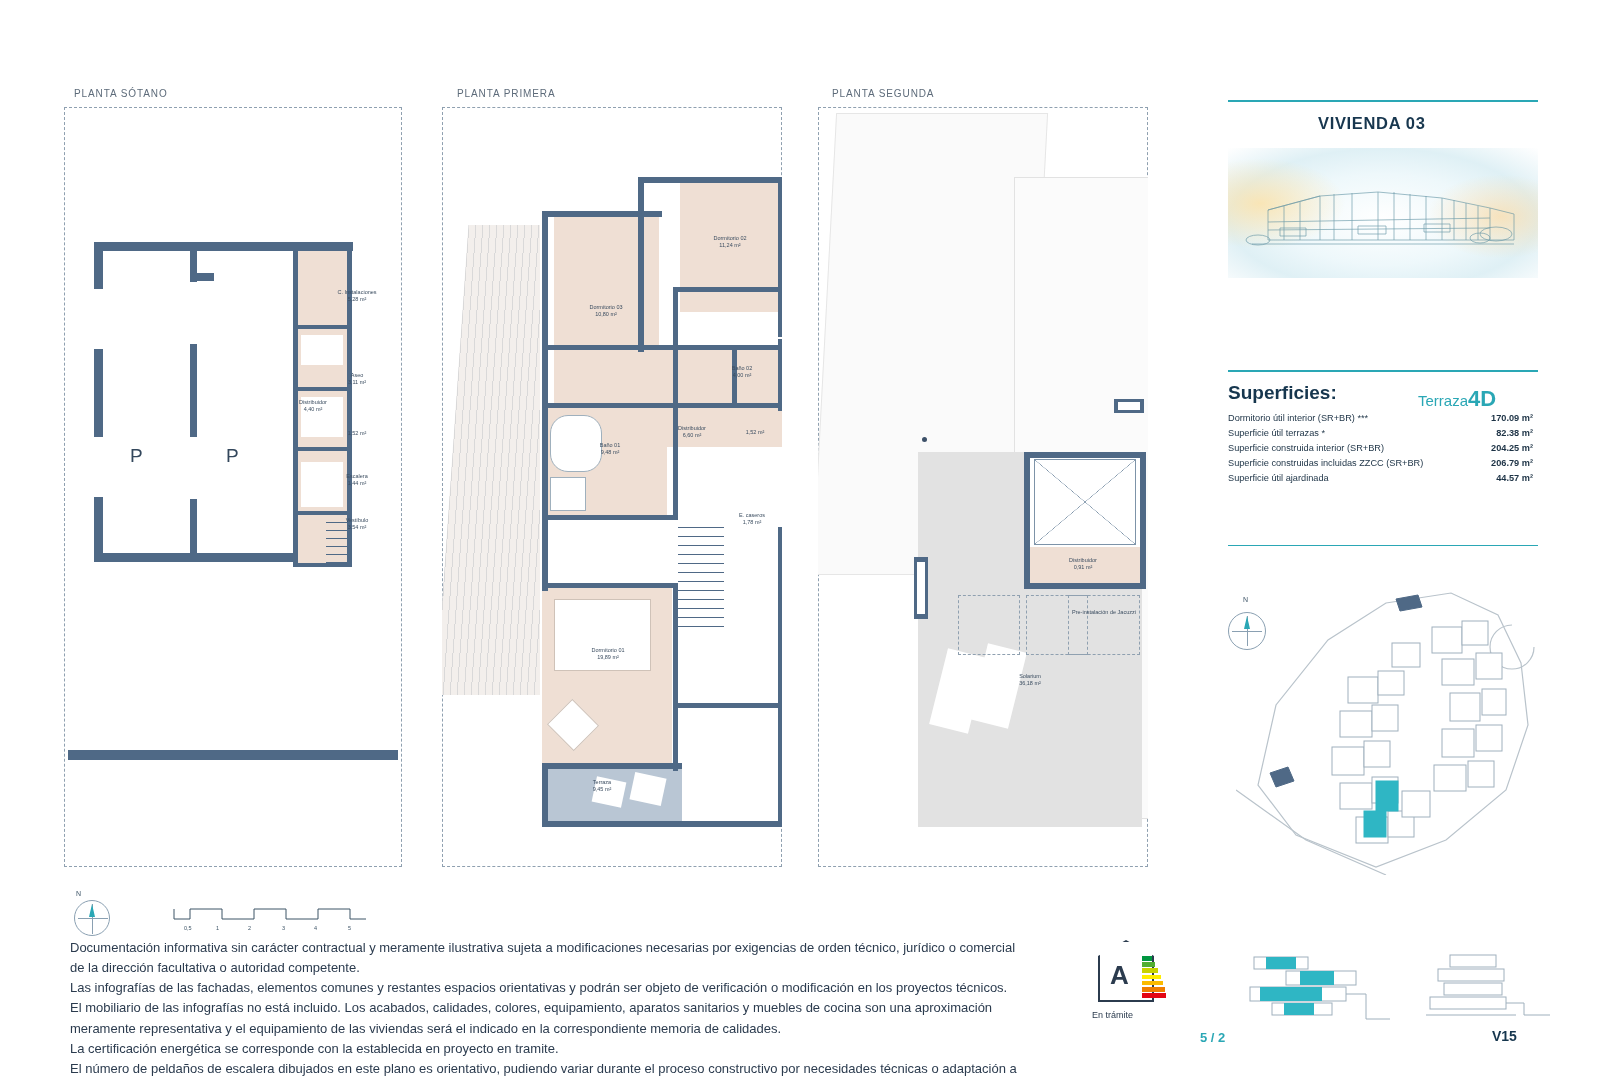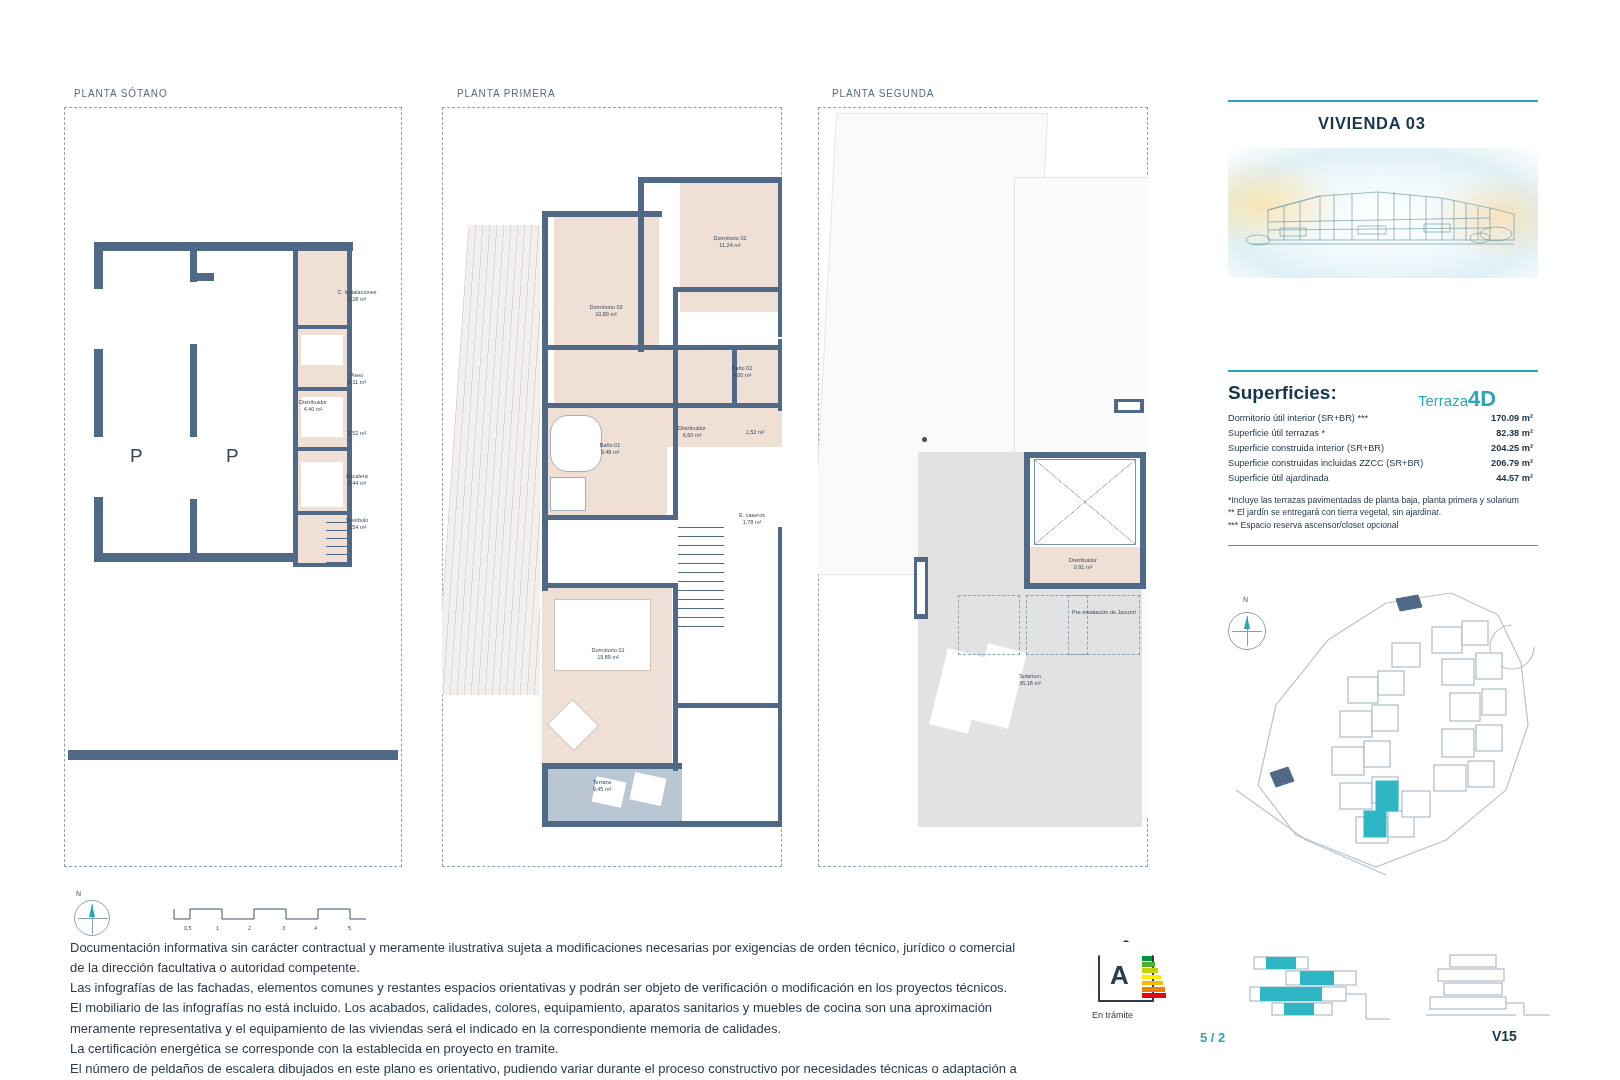--- a/index.html
+++ b/index.html
@@ -357,23 +357,20 @@
     </div>
   <div class="sup-row" style="left:1228px;top:458px;">
     <span class="lab">Superficie construidas incluidas ZZCC (SR+BR)</span>
       <span class="val">206.79 m²</span>
     </div>
   <div class="sup-row" style="left:1228px;top:473px;">
     <span class="lab">Superficie útil ajardinada</span>
       <span class="val">44.57 m²</span>
     </div>
 
-  <div class="sup-note" style="left:1228px;top:494px;white-space:pre-line;">*Incluye las terrazas pavimentadas de planta baja, planta primera y solarium
-** El jardín se entregará con tierra vegetal, sin ajardinar.
-*** Espacio reserva ascensor/closet opcional</div>
   <div class="rule" style="left:1228px;top:545px;width:310px;height:1px;background:#2aa7b5;"></div>
 
   <div class="compass" style="left:1228px;top:612px;">
       <div class="nd"></div>
     </div>
   <div class="compass-n" style="left:1243px;top:596px;">N</div>
 
   <div class="site" style="left:1236px;top:585px;width:300px;height:290px;">
     <svg width="300" height="290" viewBox="0 0 300 290" style="position:absolute;left:0;top:0;">
       <g fill="none" stroke="#b9c3cb" stroke-width="1.2">

